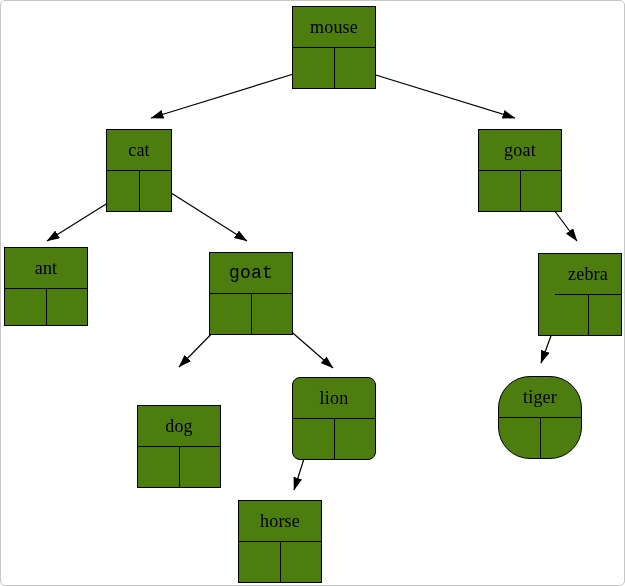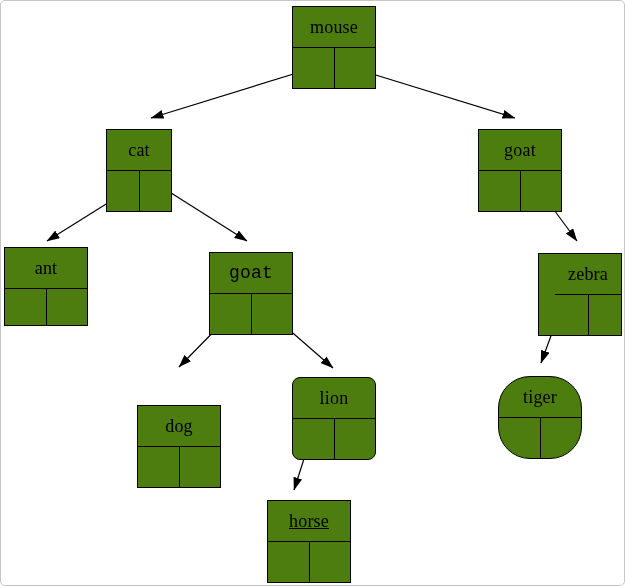--- a/index.html
+++ b/index.html
@@ -125,21 +125,21 @@
       <div class="pointer-cell right"></div>
     </div>
   </div>
       <div class="node" style="left: 497px; top: 375px; width: 84px; height: 83px; border-radius: 32px;">
     <div class="node-label">tiger</div>
     <div class="node-cells">
       <div class="pointer-cell left"></div>
       <div class="pointer-cell right"></div>
     </div>
   </div>
-      <div class="node" style="left: 266px; top: 499px; width: 84px; height: 83px; text-decoration: underline;">
+      <div class="node" style="left: 237px; top: 499px; width: 84px; height: 83px;">
     <div class="node-label">horse</div>
     <div class="node-cells">
       <div class="pointer-cell left"></div>
       <div class="pointer-cell right"></div>
     </div>
   </div>
     </div>
 </div>
 
 </body></html>

